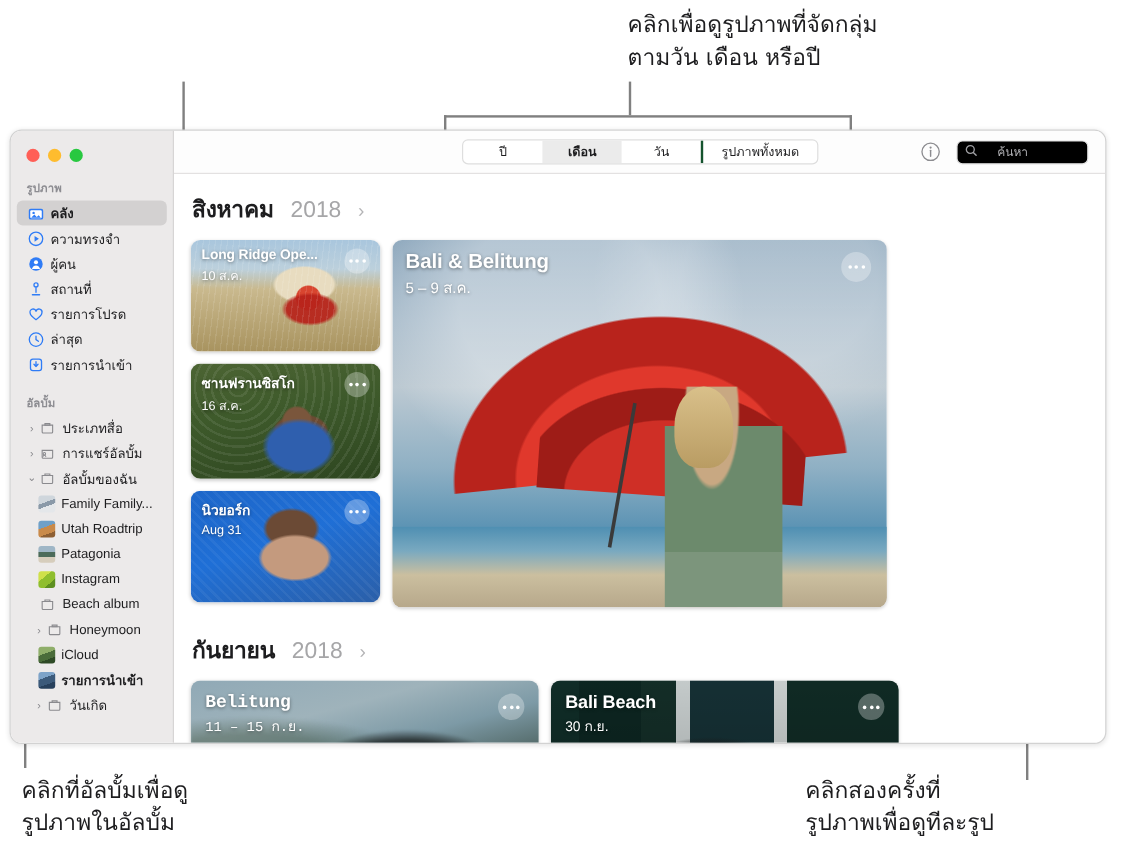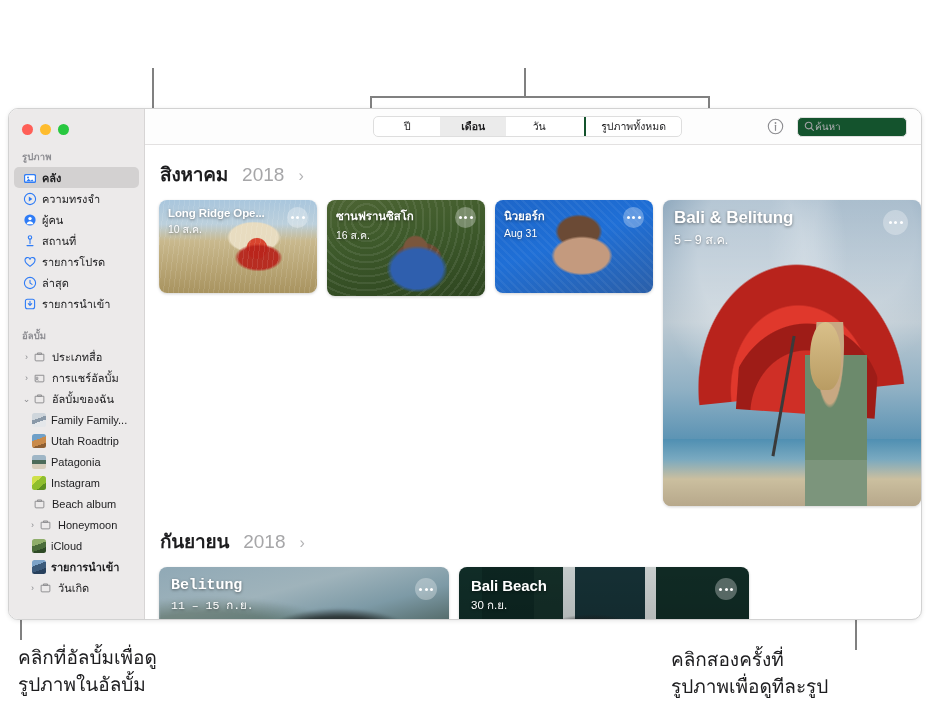--- a/index.html
+++ b/index.html
@@ -15,21 +15,21 @@
   .callout {
     position: absolute;
     font-size: 19px;
     line-height: 27px;
     color: #1d1d1f;
     font-family: "DejaVu Sans", "Liberation Sans", sans-serif;
     white-space: pre-line;
   }
   #callout-sidebar { left: 152px; top: 8px; }
   #callout-groups  { left: 523px; top: 8px; }
-  #callout-albums  { left: 18px;  top: 646px; font-family: Liberation Mono, monospace; }
+  #callout-albums  { left: 18px;  top: 646px; }
   #callout-dbl     { left: 635px; top: 646px; text-align: left; margin-left: 36px; }
 
   
   .line { position: absolute; background: #808080; }
   .v { width: 2px; }
   .h { height: 2px; }
 
   
   #window {
     position: absolute;
@@ -105,44 +105,44 @@
     background: #ffffff; overflow: hidden;
     margin-right: 72px;
   }
   .seg {
     font-size: 10.5px; color: #1d1d1f;
     padding: 0 15px; height: 100%;
     display: flex; align-items: center; justify-content: center;
     min-width: 66px;
   }
   .seg.active { background: #ebebeb; font-weight: 700; }
-  .seg.sep { border-left: 2px solid #14532d; min-width: 88px; margin-left: 12px; }
+  .seg.sep { border-left: 2px solid #14532d; min-width: 88px; }
 
   #info-btn { width: 17px; height: 17px; color: #6f6f72; }
   #search {
     width: 110px; height: 20px;
     border: 1px solid #e0e0e0; border-radius: 5px;
-    background: #14532d; display: flex; align-items: center;
-    padding: 0 6px; gap: 0;
+    background: #000000; display: flex; align-items: center;
+    padding: 0 6px; gap: 16px;
   }
   #search .mag { color: #a0a0a4; flex: 0 0 auto; }
   #search .ph { font-size: 10px; color: #b0b0b4; }
 
   
   #content { flex: 1; overflow: hidden; padding: 14px 0 0 14px; position: relative; }
   .sec-head {
     display: flex; align-items: baseline; gap: 14px;
     margin-bottom: 11px; margin-left: 1px;
   }
   .sec-month { font-size: 19px; font-weight: 700; color: #1d1d1f; letter-spacing: -.2px; }
   .sec-year { font-size: 19px; font-weight: 500; color: #a6a6a8; }
   .sec-chev { color: #b4b4b6; font-size: 16px; font-weight: 500; line-height: 1; }
 
   .row { display: flex; gap: 10px; align-items: flex-start; }
-  .col-small { display: flex; flex-direction: row; gap: 10px; flex: 0 0 158px; }
+  .col-small { display: flex; flex-direction: column; gap: 10px; flex: 0 0 158px; }
 
   .card {
     position: relative; border-radius: 8px; overflow: hidden;
     box-shadow: 0 1px 3px rgba(0,0,0,.18);
   }
   .card .cap { position: absolute; left: 11px; top: 8px; z-index: 3; }
   .card.small .cap { left: 9px; top: 7px; }
   .cap .t {
     color: #fff; font-weight: 700; letter-spacing: -.1px;
     text-shadow: 0 1px 3px rgba(0,0,0,.45);
@@ -278,20 +278,22 @@
   .th-patag  { background: linear-gradient(180deg,#9fb6c6 0 38%, #4c6b5a 38% 66%, #d6cdbc 66%); }
   .th-insta  { background: linear-gradient(140deg,#cfe04a 0 35%, #8fbe2e 35% 70%, #5d8f20 70%); }
   .th-icloud { background: linear-gradient(160deg,#8fae6a 0 40%, #4a6c3a 40% 70%, #2e4a26 70%); }
   .th-import { background: linear-gradient(160deg,#7da3c8 0 35%, #3c5a7a 35% 68%, #27405c 68%); }
 </style>
 </head>
 <body>
 
 <div id="root">
 
+  <div class="callout" id="callout-groups">คลิกเพื่อดูรูปภาพที่จัดกลุ่ม
+ตามวัน เดือน หรือปี</div>
   <div class="callout" id="callout-albums">คลิกที่อัลบั้มเพื่อดู
 รูปภาพในอัลบั้ม</div>
   <div class="callout" id="callout-dbl">คลิกสองครั้งที่
 รูปภาพเพื่อดูทีละรูป</div>
 
   <div class="line v" style="left:152px; top:68px; height:322px;"></div>
   <div class="line h" style="left:122px; top:158px; width:32px;"></div>
   <div class="line h" style="left:122px; top:428px; width:32px;"></div>
   <div class="line v" style="left:144px; top:158px; height:272px;"></div>
 

